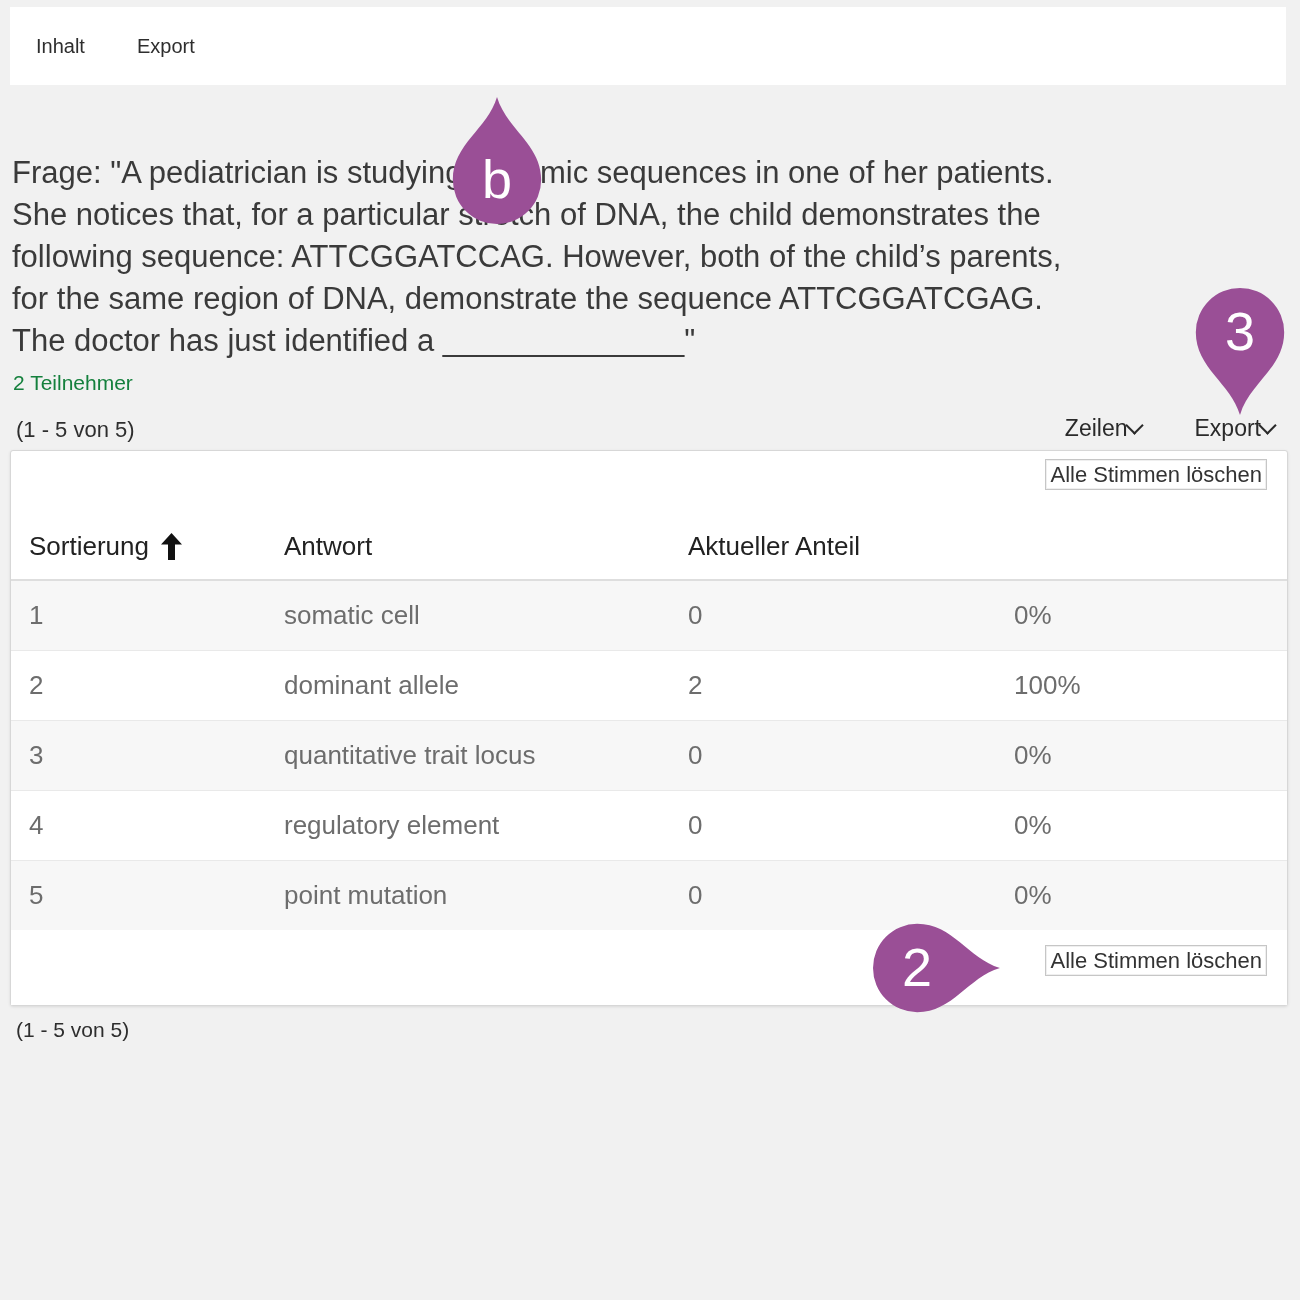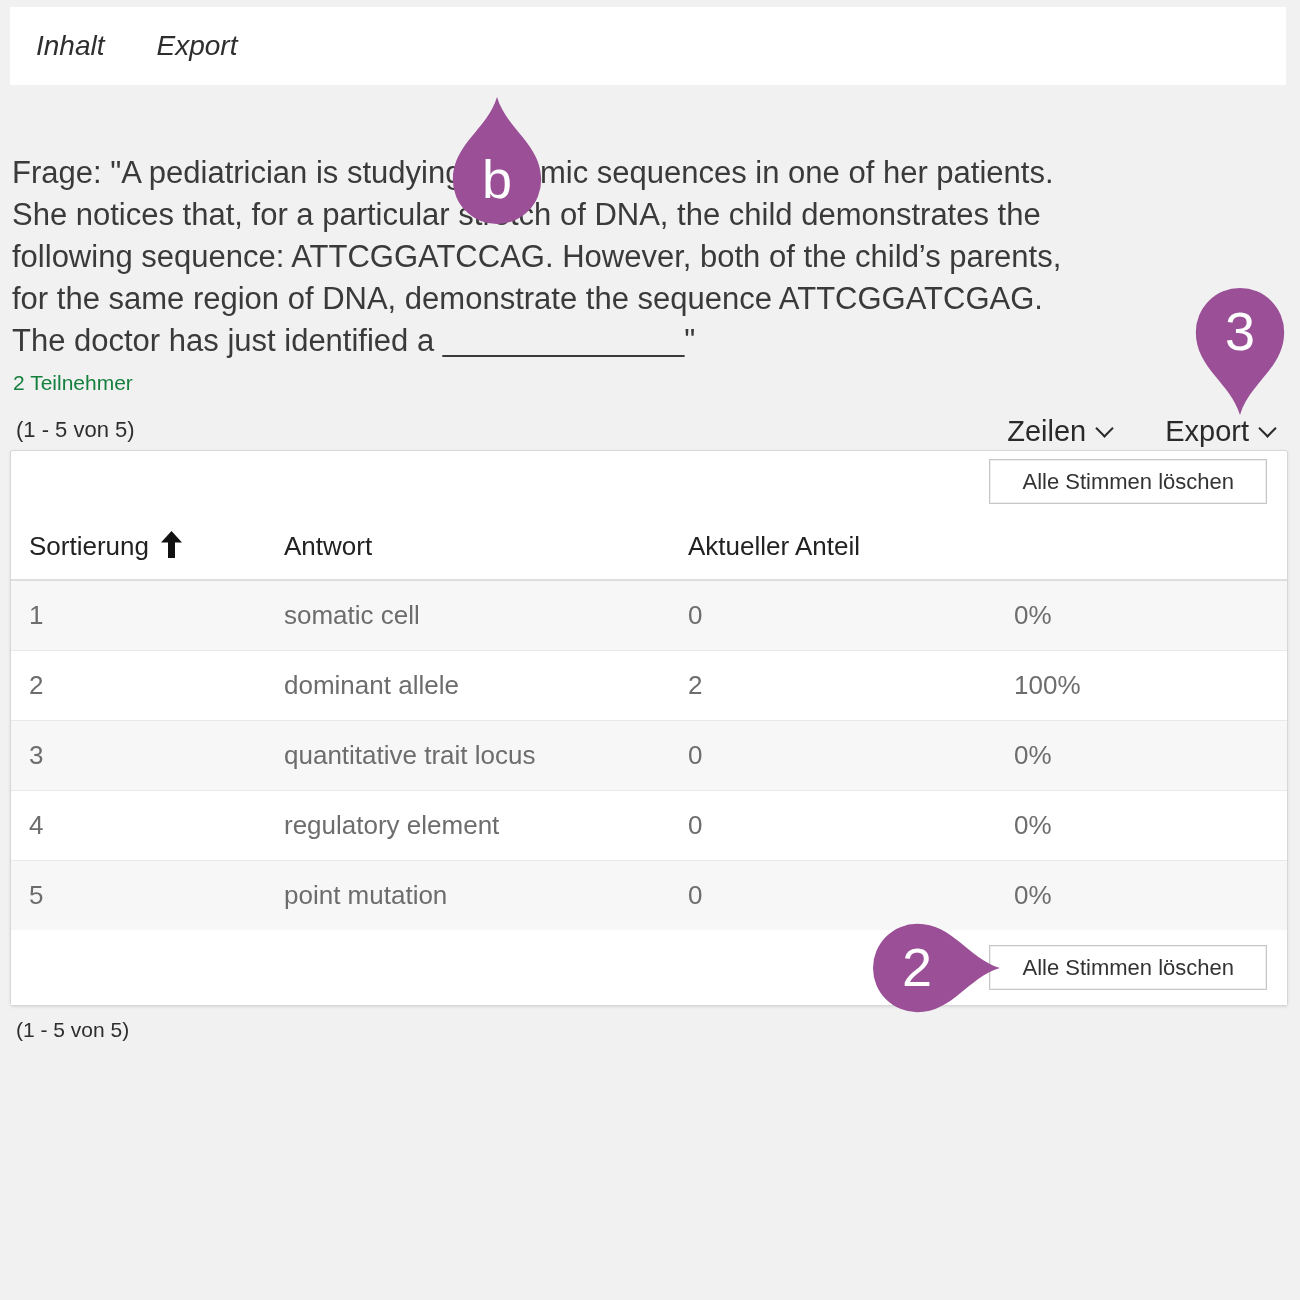--- a/index.html
+++ b/index.html
@@ -3,49 +3,49 @@
 <meta charset="utf-8">
 <style>
   * { margin:0; padding:0; box-sizing:border-box; }
   html,body { width:1300px; height:1300px; }
   body { background:#f1f1f1; font-family:"Liberation Sans", sans-serif; }
   .page { position:relative; width:1300px; height:1300px; overflow:hidden; }
 
   
   .tabbar { position:absolute; left:10px; top:7px; width:1276px; height:78px;
             background:#ffffff; display:flex; align-items:stretch; }
-  .tab { font-size:28px; color:#2e2e2e; line-height:78px; padding:0 26px;
-         white-space:nowrap; cursor:pointer;font-style:italic; }
+  .tab { font-size:20px; color:#2e2e2e; line-height:78px; padding:0 26px;
+         white-space:nowrap; cursor:pointer; }
   .tab.active { background:#ca3540; color:#ffffff; }
 
   
   .question { position:absolute; left:12px; top:152px; width:1282px;
               font-size:31px; color:#3a3a3a; }
   .question .qline { height:42px; line-height:42px; white-space:nowrap; }
   .participants { position:absolute; left:13px; top:371px; font-size:21px; color:#15803d; }
 
   
   .range-top { position:absolute; left:16px; top:417px; font-size:22px; color:#2e2e2e; }
   .dropdowns { position:absolute; right:26px; top:415px; display:flex; gap:54px; }
-  .dd { display:flex; align-items:center; gap:12px; font-size:29px; color:#2a2a2a; cursor:pointer; }
+  .dd { display:flex; align-items:center; font-size:23px; color:#2a2a2a; cursor:pointer; }
   .chev { width:13px; height:13px; border-right:2px solid #2a2a2a; border-bottom:2px solid #2a2a2a;
           transform:rotate(45deg); margin-top:-6px; }
 
   
   .card { position:absolute; left:10px; top:450px; width:1278px; height:556px;
           background:#ffffff; border:1px solid #d7d7d7; border-radius:3px;
           box-shadow:0 1px 3px rgba(0,0,0,.10); }
   .clear-btn { font-family:"Liberation Sans", sans-serif; font-size:22px; color:#333333;
-               background:#ffffff; border:1px solid #c6c6c6; height:45px; padding:0 32px;
+               background:#ffffff; border:1px solid #c6c6c6; height:31px; padding:0 4px;
                cursor:pointer; box-shadow:0 0 0 1px #efefef inset; }
   .clear-btn.top { position:absolute; top:8px; right:20px; }
   .thead { position:absolute; left:0; right:0; top:62px; height:68px;
            display:grid; grid-template-columns:255px 404px 326px 1fr; padding-left:18px;
            align-items:center; font-size:26px; color:#222222; border-bottom:2px solid #dedede; }
-  .th { display:flex; align-items:flex-start; gap:12px; }
+  .th { display:flex; align-items:center; gap:12px; }
   .sort-arrow { width:21px; height:27px; }
   .sort-arrow path { fill:#111111; }
   .tbody { position:absolute; left:0; right:0; top:130px; }
   .row { display:grid; grid-template-columns:255px 404px 326px 1fr; padding-left:18px;
          align-items:center; height:70px; font-size:26px; color:#6d6d6d;
          border-bottom:1px solid #e9e9e9; }
   .row.odd { background:#f7f7f7; }
   .row.even { background:#ffffff; }
   .tfoot { position:absolute; left:0; right:0; bottom:0; height:75px; background:#ffffff; }
   .tfoot .clear-btn { position:absolute; right:20px; top:15px; }

